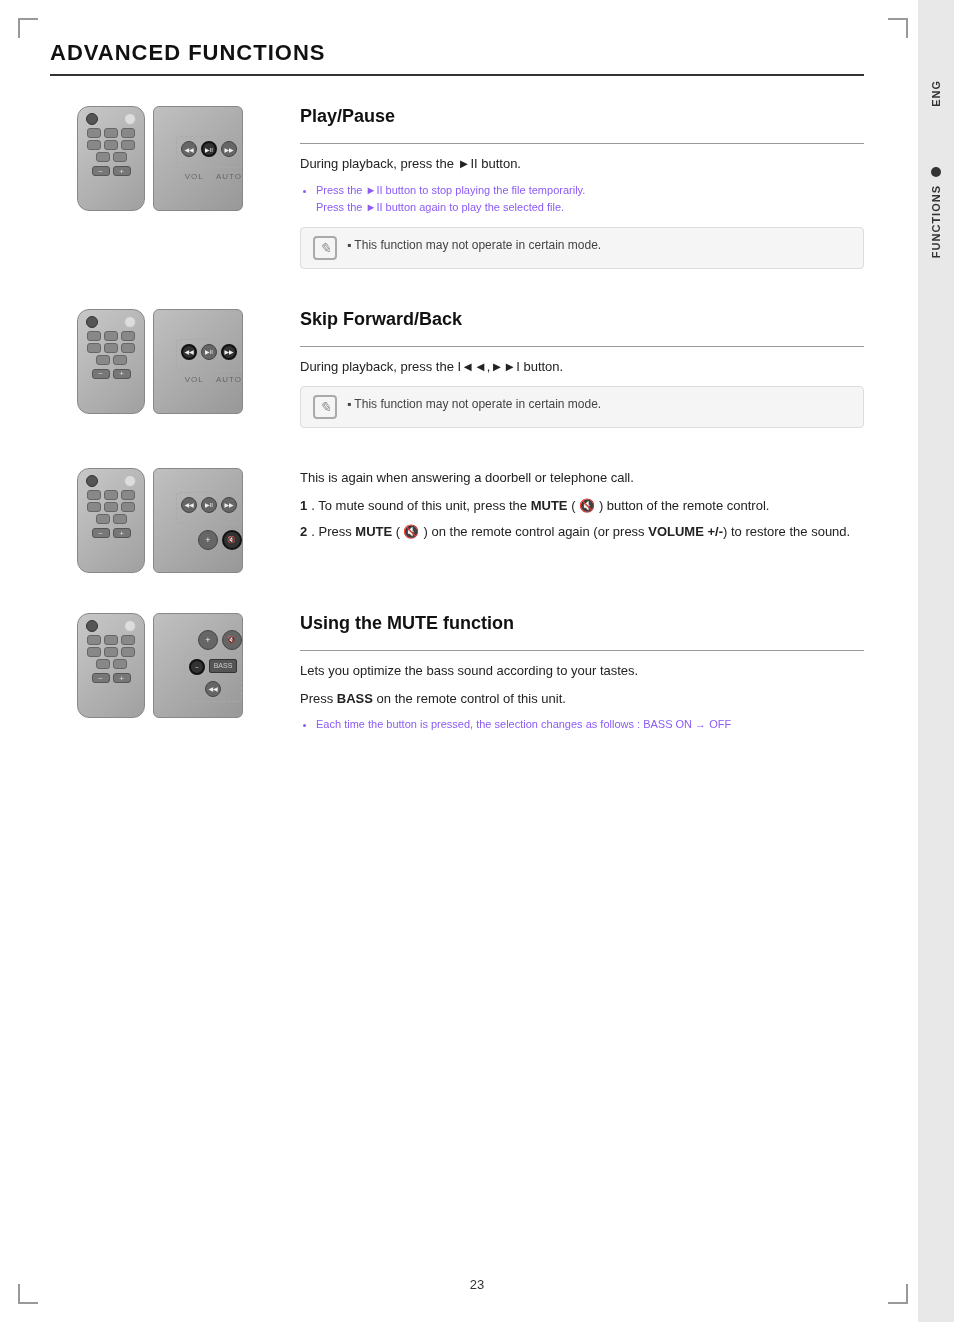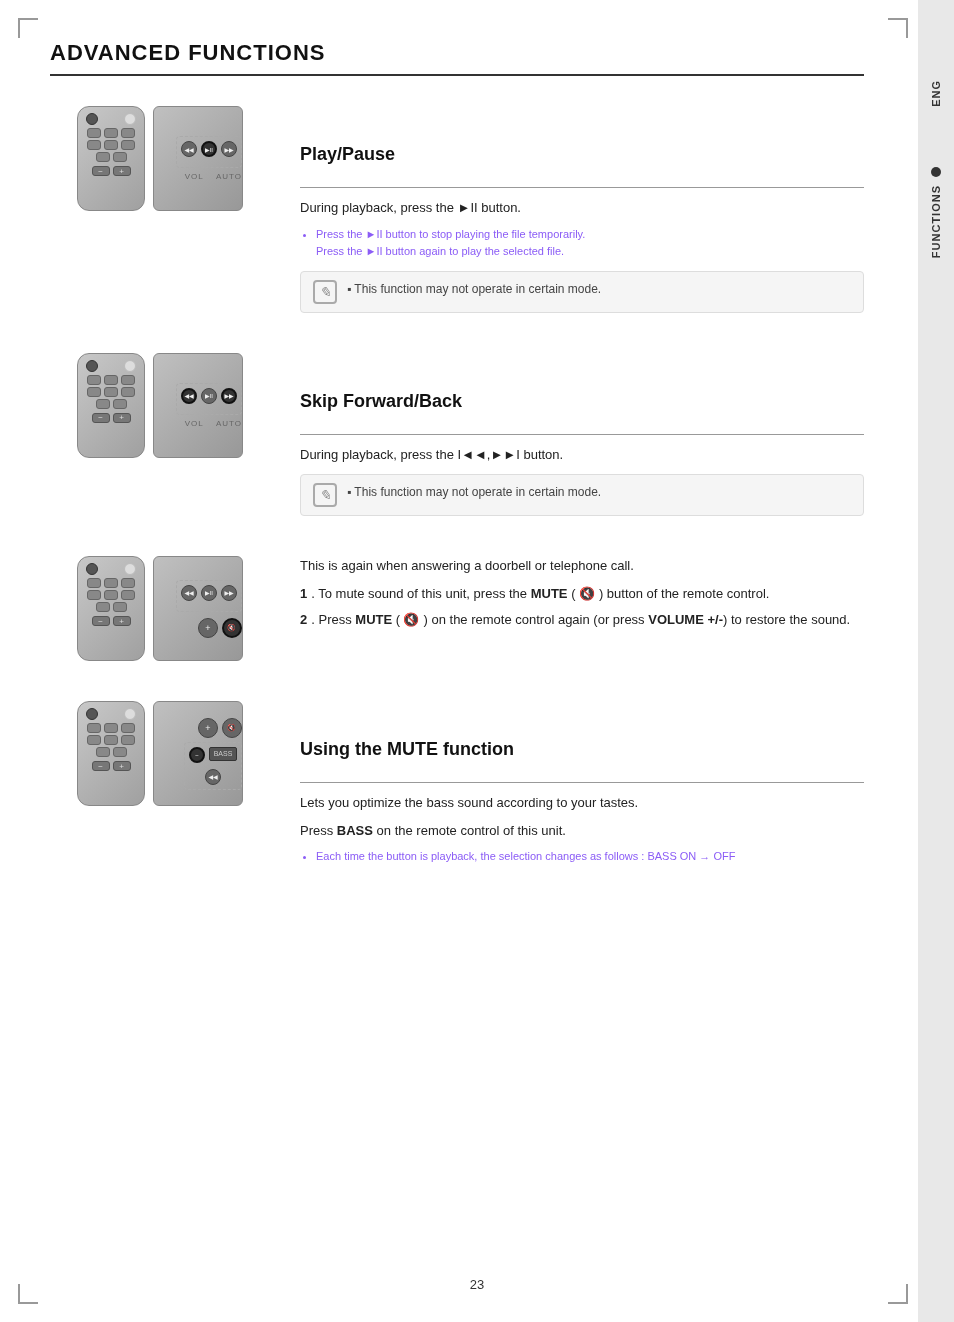--- a/index.html
+++ b/index.html
@@ -106,23 +106,22 @@
 
     .section-right {
       flex: 1;
     }
 
     .section-heading {
       font-size: 18px;
       font-weight: bold;
       color: #111;
       border-bottom: 1px solid #999;
-      padding-bottom: 22px;
+      padding-bottom: 16px;
       margin-bottom: 10px;
-      margin-top: 38px;
     }
 
     .section-intro {
       font-size: 13px;
       color: #222;
       margin-bottom: 8px;
       line-height: 1.5;
     }
 
     .bullet-list {
@@ -595,21 +594,21 @@
               </div>
             </div>
           </div>
         </div>
       </div>
       <div class="section-right">
         <div class="section-heading">Using the MUTE function</div>
         <div class="section-intro">Lets you optimize the bass sound according to your tastes.</div>
         <div class="section-intro">Press <strong>BASS</strong> on the remote control of this unit.</div>
         <ul class="bullet-list">
-          <li>Each time the button is playback, the selection changes as follows : BASS ON → OFF</li>
+          <li>Each time the button is pressed, the selection changes as follows : BASS ON → OFF</li>
         </ul>
       </div>
     </div>
 
   </div>
 
   <div class="page-number">23</div>
 
 </div>
 

